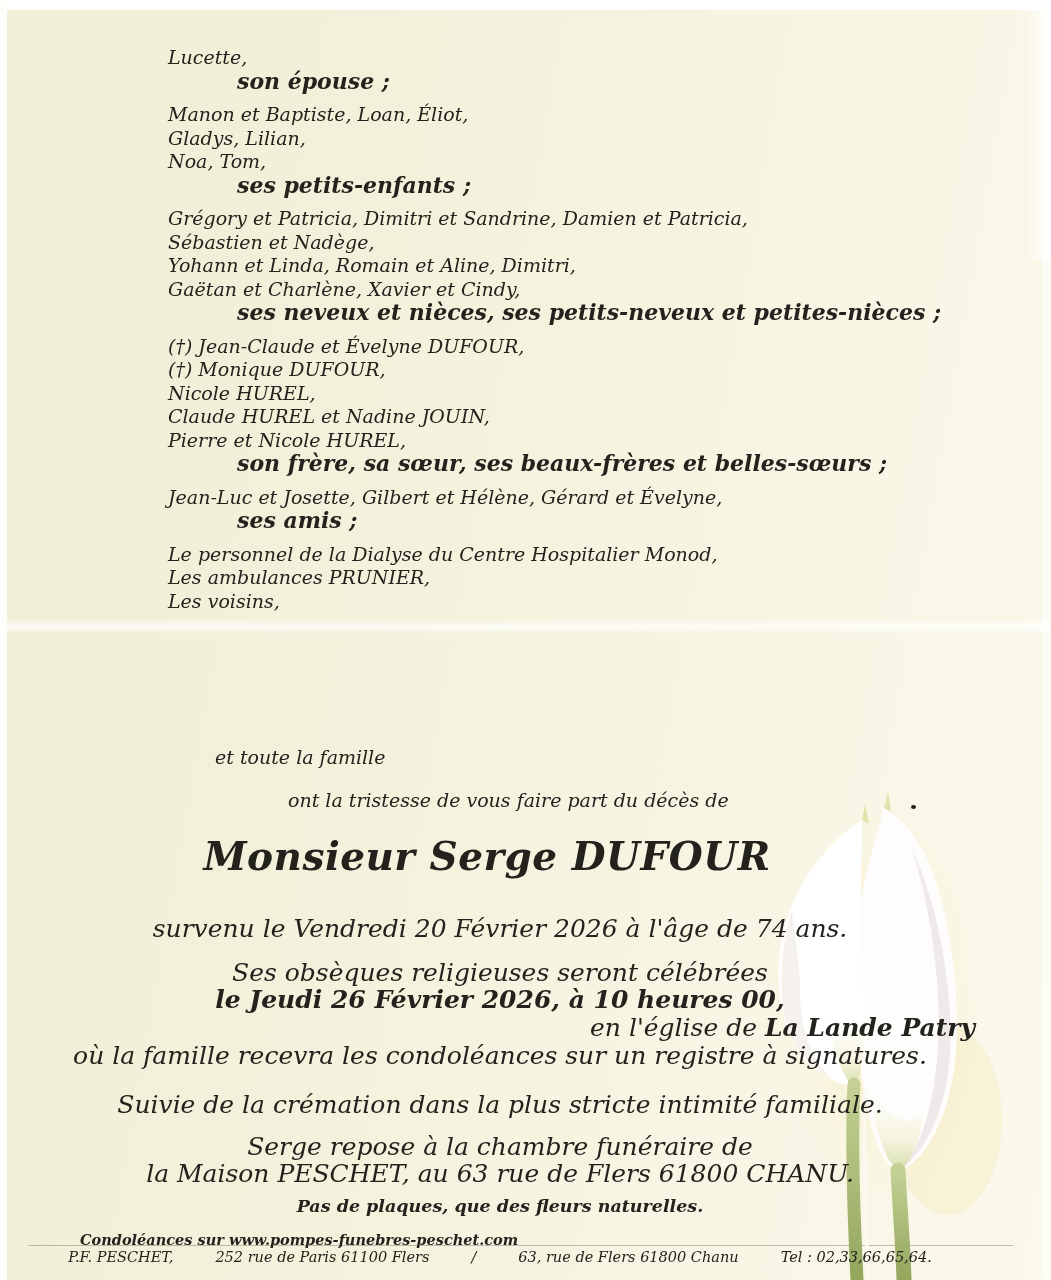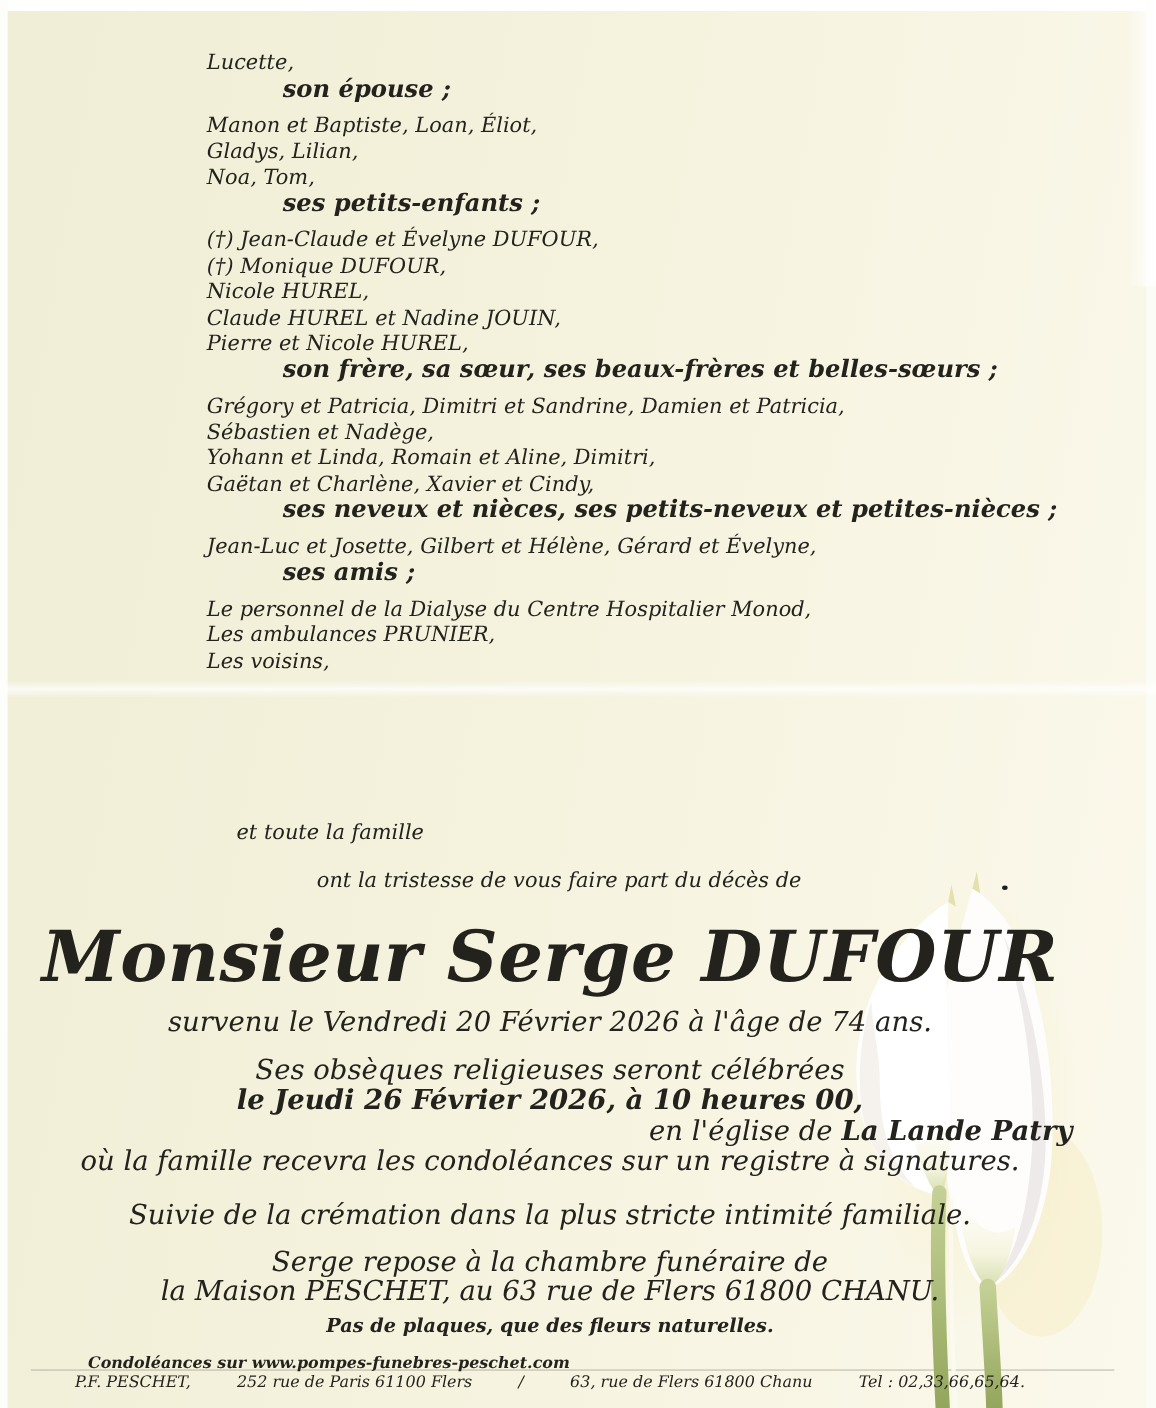--- a/index.html
+++ b/index.html
@@ -19,29 +19,29 @@
   .fold-band{
     position:absolute;top:619px;left:0;right:0;height:15px;z-index:1;
     background:linear-gradient(to bottom,rgba(255,255,255,0),rgba(255,255,255,0.75) 50%,rgba(255,255,255,0));
   }
   .crease-line{position:absolute;top:1245px;left:28px;width:985px;height:1px;background:#b3b0a0;opacity:.85;z-index:1;}
 
   .flower{position:absolute;left:762px;top:790px;width:250px;height:490px;z-index:2;}
 
   .txt{position:absolute;z-index:5;font-style:italic;}
   .family-block{left:168px;top:46px;font-size:19px;line-height:23.5px;}
-  .family-section{margin-bottom:10px;margin-left:20px;}
+  .family-section{margin-bottom:10px;}
   .family-section div{white-space:nowrap;}
   .rel-label{font-weight:bold;padding-left:69px;font-size:22px;}
 
   .et-toute{left:215px;top:746px;font-size:19px;}
   .intro{left:288px;top:789px;font-size:19px;}
 
   .cline{left:25px;width:950px;text-align:center;font-size:25px;white-space:nowrap;}
-  .title{left:25px;width:950px;text-align:center;top:833px;font-size:64px;font-weight:bold;letter-spacing:.5px;white-space:nowrap;}
+  .title{left:12px;width:950px;text-align:center;top:833px;font-size:39px;font-weight:bold;letter-spacing:.5px;white-space:nowrap;}
   .survenu{top:914px;}
   .cer1{top:958px;}
   .cer2{top:985px;font-weight:bold;}
   .cer3{top:1013px;text-align:right;}
   .cer3 b{font-weight:bold;}
   .cer4{top:1041px;}
   .cremation{top:1090px;}
   .repose1{top:1132px;}
   .repose2{top:1159px;}
   .flowers-note{top:1196px;font-weight:bold;font-size:17.5px;}
@@ -105,33 +105,33 @@
     <div>Lucette,</div>
     <div class="rel-label">son épouse ;</div>
   </div>
   <div class="family-section">
     <div>Manon et Baptiste, Loan, Éliot,</div>
     <div>Gladys, Lilian,</div>
     <div>Noa, Tom,</div>
     <div class="rel-label">ses petits-enfants ;</div>
   </div>
   <div class="family-section">
+    <div>Grégory et Patricia, Dimitri et Sandrine, Damien et Patricia,</div>
+    <div>Sébastien et Nadège,</div>
+    <div>Yohann et Linda, Romain et Aline, Dimitri,</div>
+    <div>Gaëtan et Charlène, Xavier et Cindy,</div>
+    <div class="rel-label">ses neveux et nièces, ses petits-neveux et petites-nièces ;</div>
+  </div>
+  <div class="family-section">
     <div>(†) Jean-Claude et Évelyne DUFOUR,</div>
     <div>(†) Monique DUFOUR,</div>
     <div>Nicole HUREL,</div>
     <div>Claude HUREL et Nadine JOUIN,</div>
     <div>Pierre et Nicole HUREL,</div>
     <div class="rel-label">son frère, sa sœur, ses beaux-frères et belles-sœurs ;</div>
-  </div>
-  <div class="family-section">
-    <div>Grégory et Patricia, Dimitri et Sandrine, Damien et Patricia,</div>
-    <div>Sébastien et Nadège,</div>
-    <div>Yohann et Linda, Romain et Aline, Dimitri,</div>
-    <div>Gaëtan et Charlène, Xavier et Cindy,</div>
-    <div class="rel-label">ses neveux et nièces, ses petits-neveux et petites-nièces ;</div>
   </div>
   <div class="family-section">
     <div>Jean-Luc et Josette, Gilbert et Hélène, Gérard et Évelyne,</div>
     <div class="rel-label">ses amis ;</div>
   </div>
   <div class="family-section">
     <div>Le personnel de la Dialyse du Centre Hospitalier Monod,</div>
     <div>Les ambulances PRUNIER,</div>
     <div>Les voisins,</div>
   </div>

